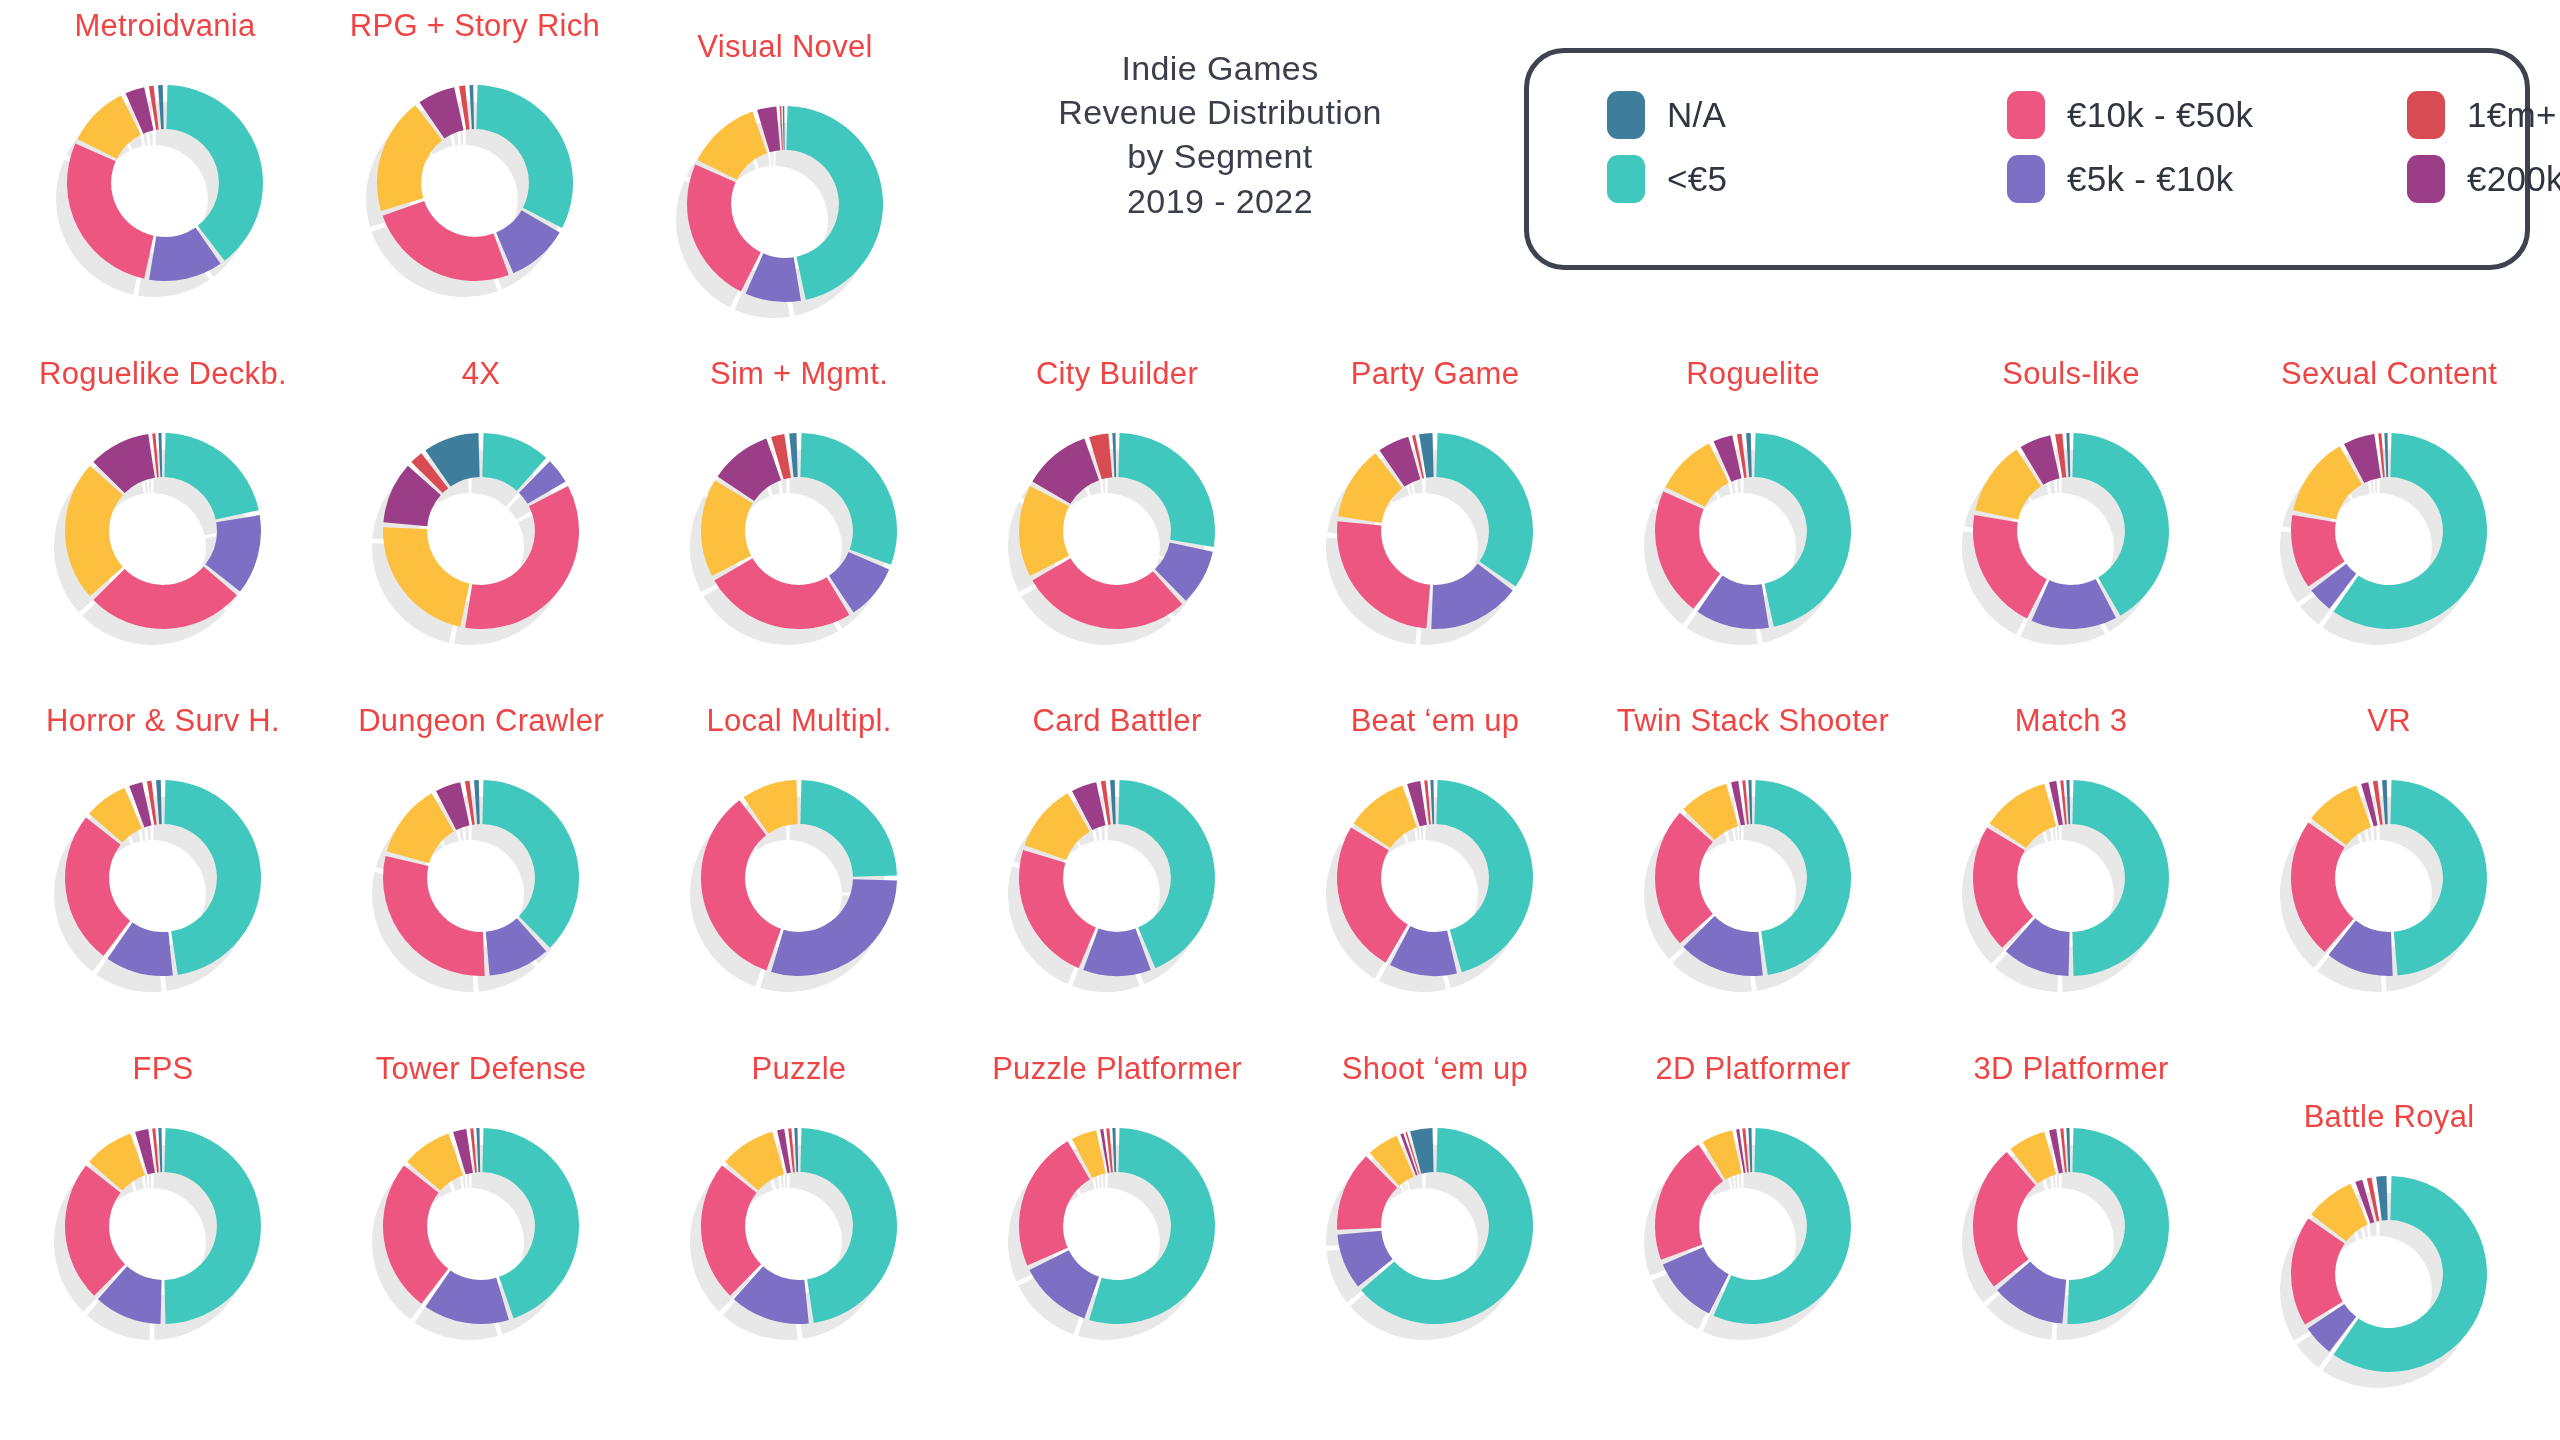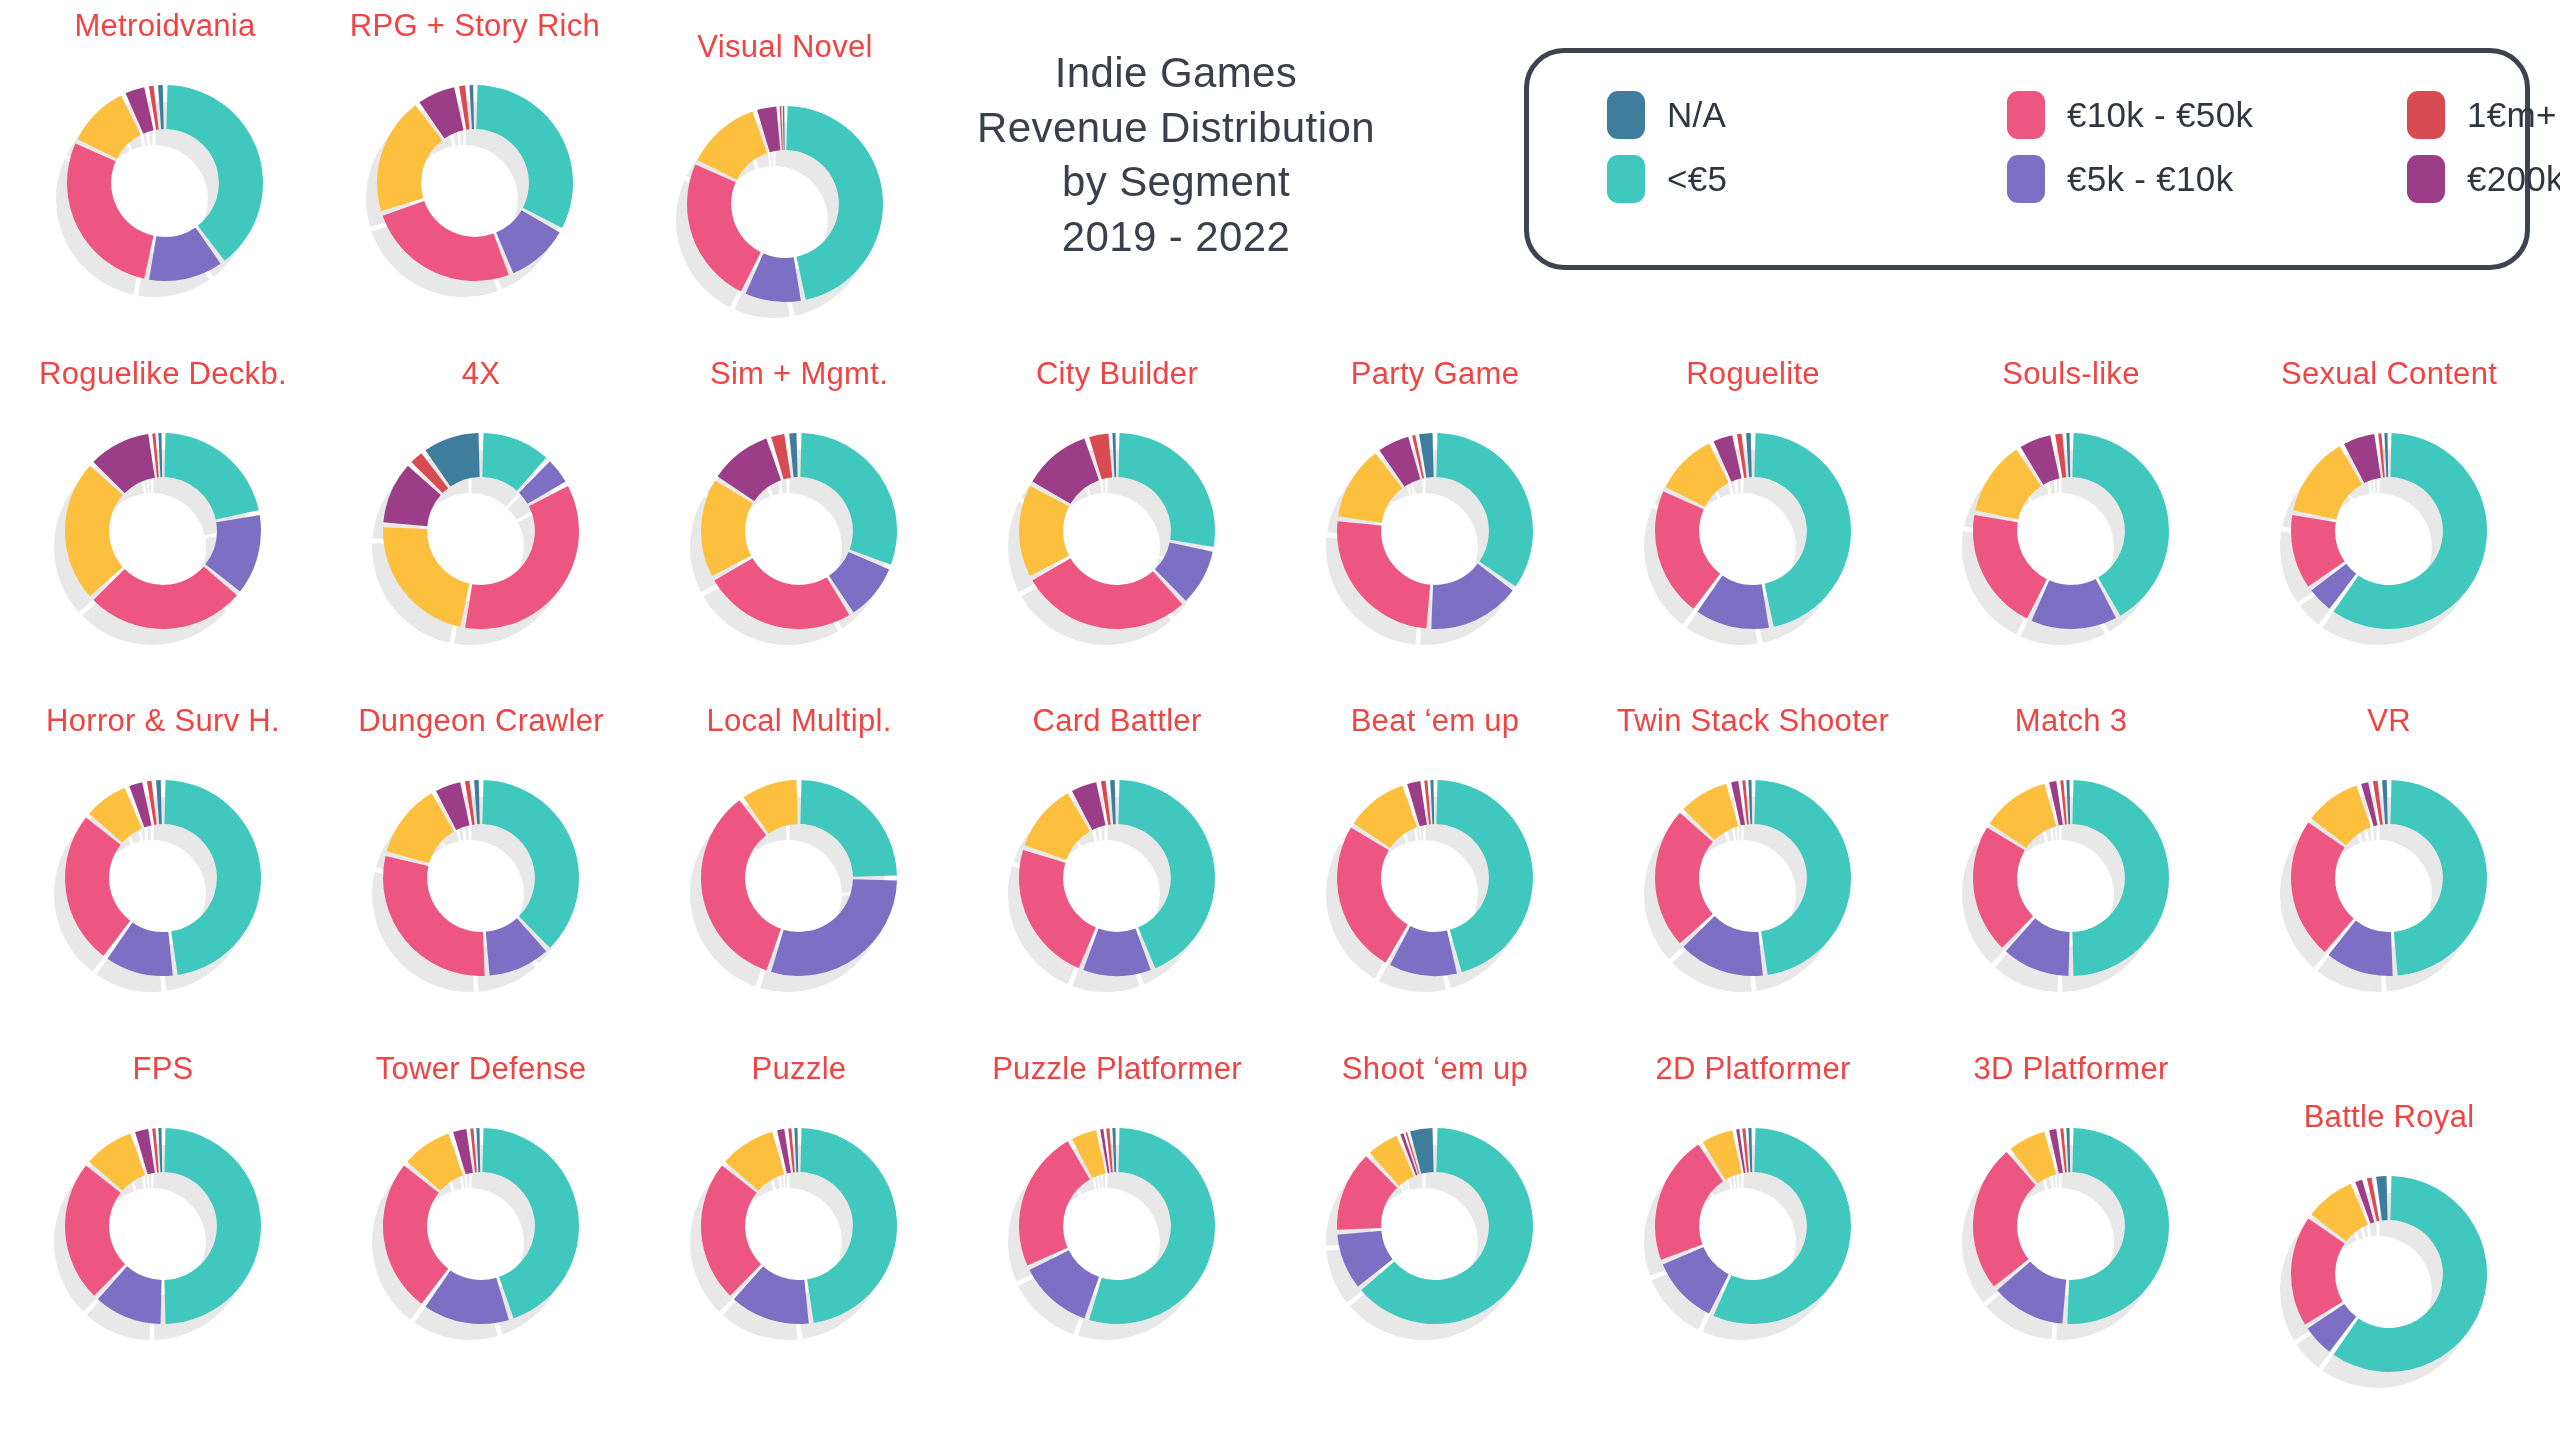--- a/index.html
+++ b/index.html
@@ -14,23 +14,23 @@
   .cell-title{
     font-size:31px;font-weight:400;color:#ef4444;
     white-space:nowrap;letter-spacing:.3px;line-height:1;
     margin-bottom:10px;text-align:center;
   }
   .donut-wrap{position:relative;}
   .donut-wrap svg{display:block;overflow:visible;}
 
   
   #title-block{
-    position:absolute;left:936px;top:46px;width:480px;
+    position:absolute;left:980px;top:46px;width:480px;
     text-align:center;line-height:1.30;
-    font-size:42px;color:#3A3F4B;letter-spacing:.4px;
+    font-size:34px;color:#3A3F4B;letter-spacing:.4px;
   }
   #title-block div{white-space:nowrap;}
 
   
   #legend{
     position:absolute;left:1524px;top:48px;width:1006px;height:222px;
     border:5px solid #3D4450;border-radius:40px;background:#fff;
     box-sizing:border-box;padding:30px 38px 0 38px;
     display:grid;grid-template-columns:400px 400px 170px;
     grid-auto-rows:64px;align-content:start;

